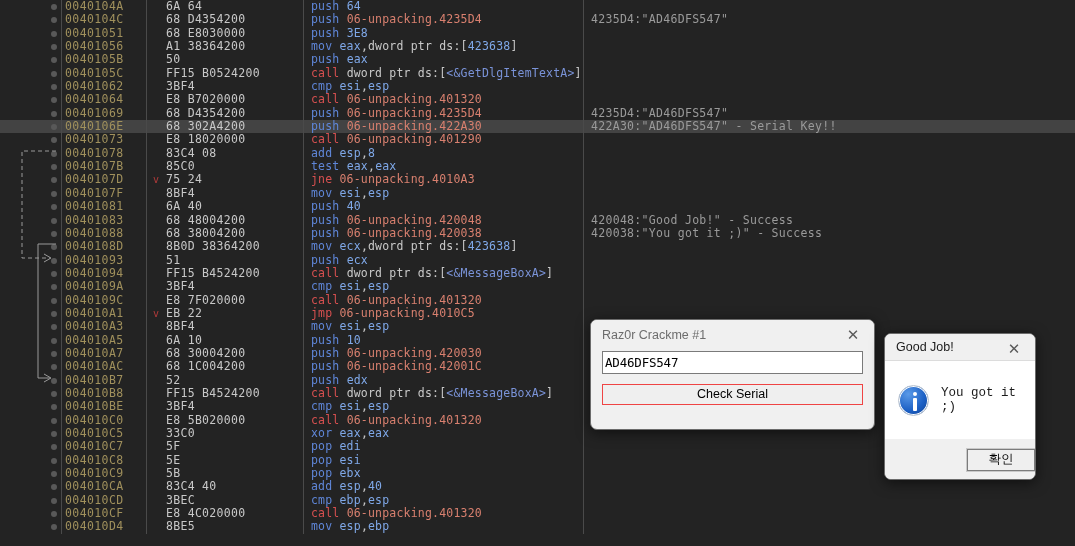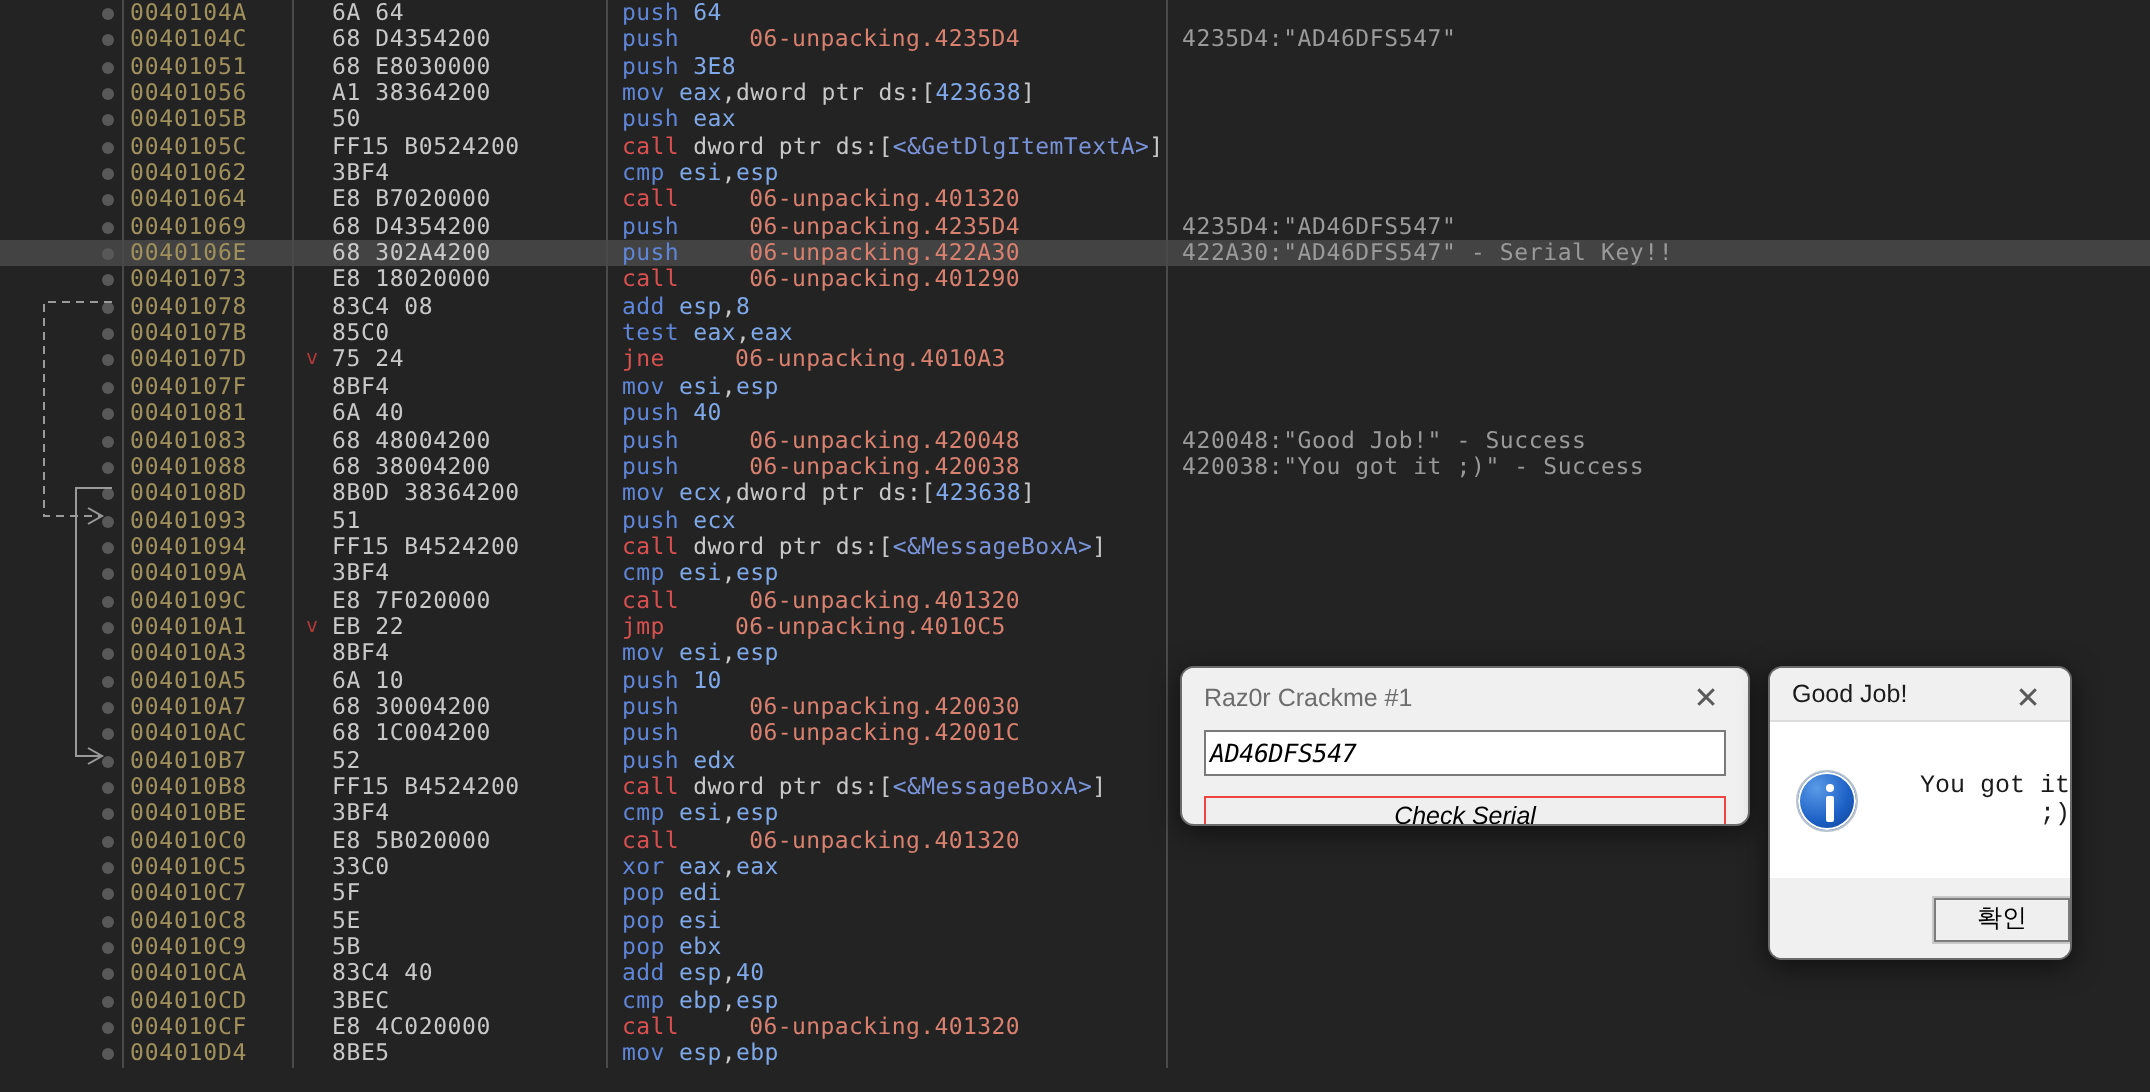--- a/index.html
+++ b/index.html
@@ -43,21 +43,21 @@
   .bytes { position: absolute; left: 166px; top: 0; width: 130px; color: #c8c8c8; letter-spacing: .3px; }
   .jarrow { position: absolute; left: 150px; top: 0; width: 12px; color: #b03a3a; font-size: 10px; text-align: center; }
   .mnem { position: absolute; left: 311px; top: 0; width: 270px; letter-spacing: .2px; }
   .cmt  { position: absolute; left: 591px; top: 0; color: #9a9a9a; letter-spacing: .3px; }
 
   .k-op    { color: #5f86d8; }
   .k-call  { color: #d85050; margin-top: 15px; }
   .k-jmp   { color: #d85050; }
   .k-reg   { color: #7fa8e8; }
   .k-num   { color: #7fa8e8; }
-  .k-mod   { color: #d9806f; margin-left: 28px; }
+  .k-mod   { color: #d9806f; }
   .k-imp   { color: #7a93d8; }
   .k-plain { color: #c8c8c8; }
 
   
   .jumps { position: absolute; left: 0; top: 0; width: 60px; height: 546px; pointer-events: none; }
 
   
   .win {
     position: absolute;
     background: #f0f0f0;
@@ -78,22 +78,22 @@
   .titletext.dark { color: #1b1b1b; }
   .closebtn {
     position: absolute; right: 0; top: 0;
     width: 42px; height: 29px;
     display: flex; align-items: center; justify-content: center;
     color: #5a5a5a; font-size: 15px; font-weight: 300;
     cursor: pointer;
   }
 
   
-  #crackme { left: 590px; top: 333px; width: 285px; height: 80px; }
-  #crackme .body { padding: 2px 11px; font-style: italic; }
+  #crackme { left: 590px; top: 319px; width: 285px; height: 111px; }
+  #crackme .body { padding: 2px 11px; }
   .serial-input {
     width: 100%; height: 23px;
     background: #ffffff;
     border: 1px solid #7a7a7a;
     font-family: "DejaVu Sans Mono", monospace;
     font-size: 12.5px;
     color: #000;
     padding: 0 2px;
     line-height: 21px;
     letter-spacing: -.2px;
@@ -105,21 +105,21 @@
     border: 1px solid #ef4444;
     font-family: "Liberation Sans", sans-serif;
     font-size: 12.5px;
     color: #000;
     text-align: center;
     line-height: 19px;
     cursor: pointer;
   }
 
   
-  #msgbox { left: 884px; top: 333px; width: 152px; height: 147px; text-align: right; }
+  #msgbox { left: 884px; top: 333px; width: 152px; height: 147px; }
   #msgbox .titlebar { height: 27px; border-bottom: 1px solid #dcdcdc; }
   #msgbox .mbody {
     background: #ffffff;
     height: 78px;
     display: flex; align-items: center;
     padding-left: 13px;
     gap: 12px;
     font-family: Liberation Mono, monospace;
   }
   .info-icon {

